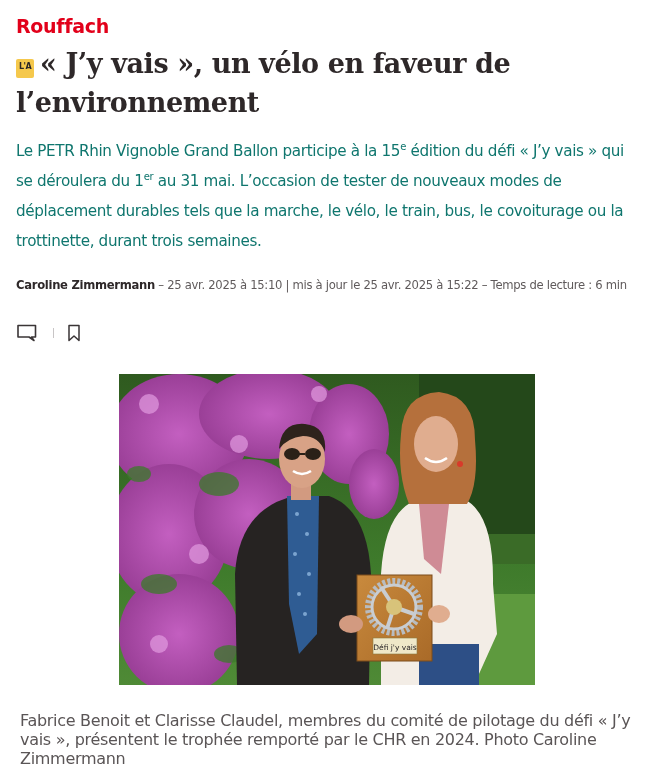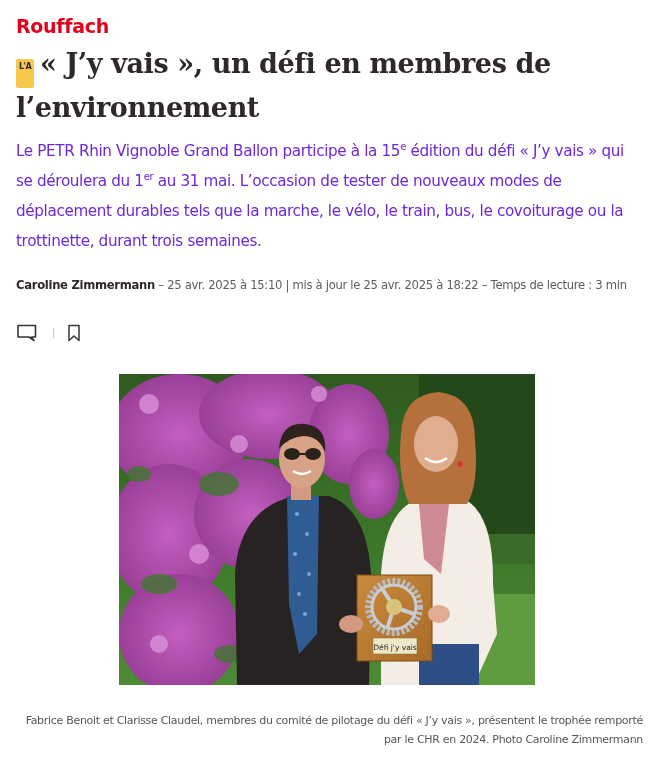--- a/index.html
+++ b/index.html
@@ -35,21 +35,21 @@
       font-family: "DejaVu Serif", serif;
       font-weight: bold;
       font-size: 27px;
       line-height: 39px;
       color: #2e2829;
       letter-spacing: -0.4px;
     }
     .badge {
       display: inline-block;
       width: 18px;
-      height: 29px;
+      height: 19px;
       background: #f5c84c;
       border-radius: 2px;
       vertical-align: 4px;
       margin-right: 6px;
       position: relative;
       font-family: "DejaVu Sans", sans-serif;
       font-size: 8px;
       font-weight: bold;
       line-height: 15px;
       text-align: center;
@@ -58,21 +58,21 @@
     }
     .lead {
       position: absolute;
       left: 16px;
       top: 136px;
       width: 625px;
       margin: 0;
       font-family: "DejaVu Sans", sans-serif;
       font-size: 15.2px;
       line-height: 30px;
-      color: #6d28d9;
+      color: #0f766e;
       letter-spacing: -0.35px;
     }
     .lead sup {
       font-size: 10px;
       line-height: 0;
       vertical-align: 6px;
     }
     .byline {
       position: absolute;
       left: 16px;
@@ -123,38 +123,38 @@
       width: 416px;
       height: 311px;
       background: #fef9c3;
       overflow: hidden;
     }
     .caption {
       position: absolute;
       left: 20px;
       top: 711px;
       width: 623px;
-      text-align: right;
-      font-family: "DejaVu Sans", sans-serif;
-      font-size: 11px;
+      text-align: left;
+      font-family: "DejaVu Sans", sans-serif;
+      font-size: 16px;
       line-height: 19px;
       color: #5a5556;
       letter-spacing: -0.3px;
     }
   </style>
 </head>
 <body>
 
 <a class="section-label">Rouffach</a>
 
-<h1 class="headline"><span class="badge">L'A</span><span>« J’y vais », un défi en membres de l’environnement</span></h1>
+<h1 class="headline"><span class="badge">L'A</span><span>« J’y vais », un vélo en faveur de l’environnement</span></h1>
 
 <p class="lead"><span>Le PETR Rhin Vignoble Grand Ballon participe à la 15</span><sup>e</sup><span> édition du défi «  J’y vais » qui se déroulera du 1</span><sup>er</sup><span> au 31 mai. L’occasion de tester de nouveaux modes de déplacement durables tels que la marche, le vélo, le train, bus, le covoiturage ou la trottinette, durant trois semaines.</span></p>
 
-<div class="byline"><a class="author">Caroline Zimmermann</a><span> – 25 avr. 2025 à 15:10</span><span> | </span><span>mis à jour le 25 avr. 2025 à 18:22</span><span> – Temps de lecture : 3 min</span></div>
+<div class="byline"><a class="author">Caroline Zimmermann</a><span> – 25 avr. 2025 à 15:10</span><span> | </span><span>mis à jour le 25 avr. 2025 à 15:22</span><span> – Temps de lecture : 6 min</span></div>
 
 <div class="actions">
   <span class="icon-btn">
     <svg width="22" height="20" viewBox="0 0 22 20">
       <path d="M2 2.5 H19.5 V14 H15.5 L18 17.5 L13 14 H2 Z" fill="none" stroke="#3a3536" stroke-width="1.6" stroke-linejoin="round"></path>
     </svg>
   </span>
   <span class="sep"></span>
   <span class="icon-btn">
     <svg width="14" height="18" viewBox="0 0 14 18">

